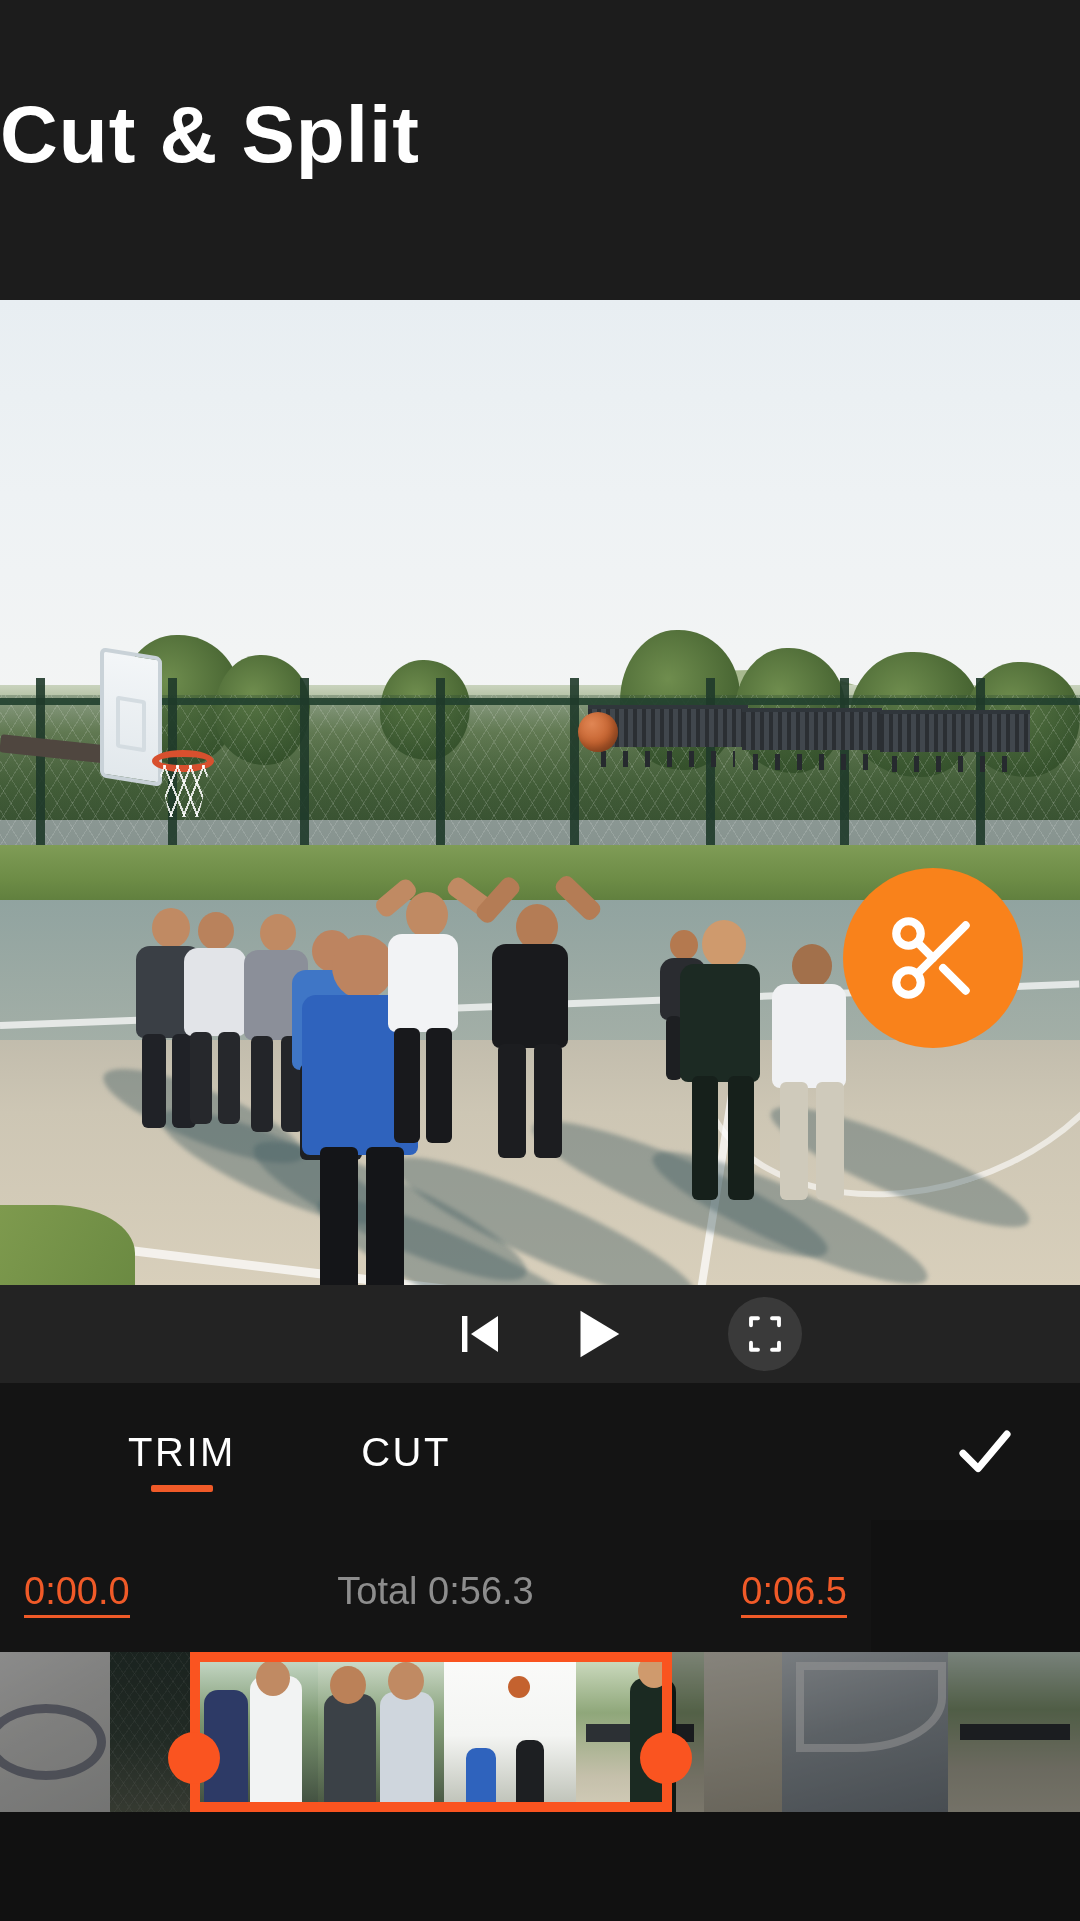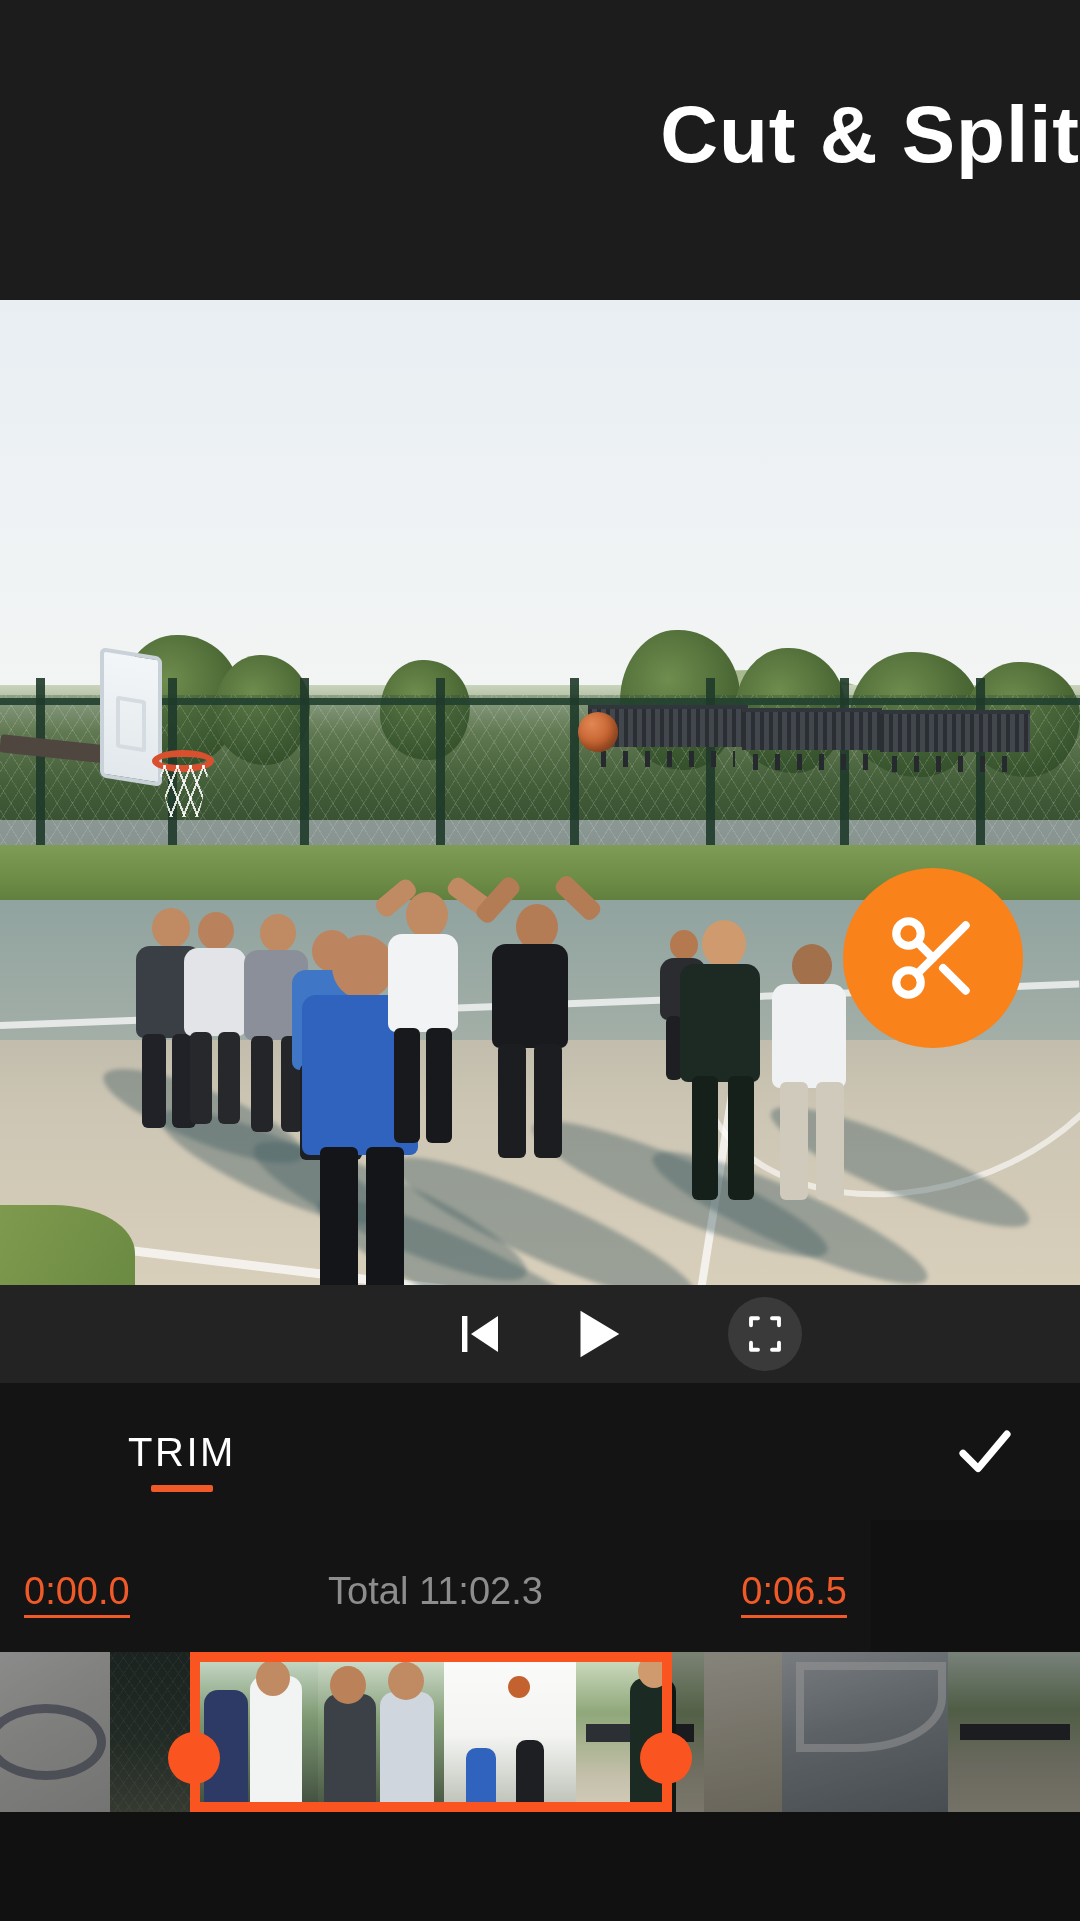--- a/index.html
+++ b/index.html
@@ -15,21 +15,21 @@
     position:relative;
     width:1080px; height:1921px;
     background:#111111;
   }
 
   
   .header {
     position:absolute; left:0; top:0;
     width:1080px; height:300px;
     background:#1c1c1c;
-    display:flex; align-items:center; justify-content:flex-end;
+    display:flex; align-items:center; justify-content:flex-start;
   }
   .header-title {
     color:#ffffff;
     font-size:80px;
     font-weight:bold;
     letter-spacing:1px;
     line-height:1;
     padding-bottom:30px;
   }
 
@@ -502,33 +502,37 @@
   </div>
 
   <div class="tabbar">
     <div class="tabs-row">
 
       <div class="tab active" style="left:72px;width:220px;">
         <div class="tab-label">TRIM</div>
         <div class="tab-underline"></div>
       </div>
 
+      <div class="tab" style="left:296px;width:220px;">
+        <div class="tab-label">CUT</div>
+
+      </div>
 
 
       <div class="tab-confirm">
         <svg viewBox="0 0 24 24" fill="none" stroke="#ffffff" stroke-width="2.6" stroke-linecap="round" stroke-linejoin="round">
           <polyline points="4,12.5 9.5,18 20,5.5"></polyline>
         </svg>
       </div>
     </div>
   </div>
 
   <div class="timerow">
     <div class="time-start">0:00.0</div>
-    <div class="time-total">Total 11:02.3</div>
+    <div class="time-total">Total 0:56.3</div>
     <div class="time-end">0:06.5</div>
   </div>
 
   <div class="timeline">
     <div class="strip">
 
       <div class="frame" style="width:110px;">
         <div class="frame-img" style="background:linear-gradient(150deg,#f0f0ef 0%,#dcdcda 40%,#c7c8c6 100%);"></div>
         <div style="position:absolute;left:-14px;top:52px;width:120px;height:76px;border:9px solid #6b6f82;border-radius:50%;opacity:.75;"></div>
       </div>

